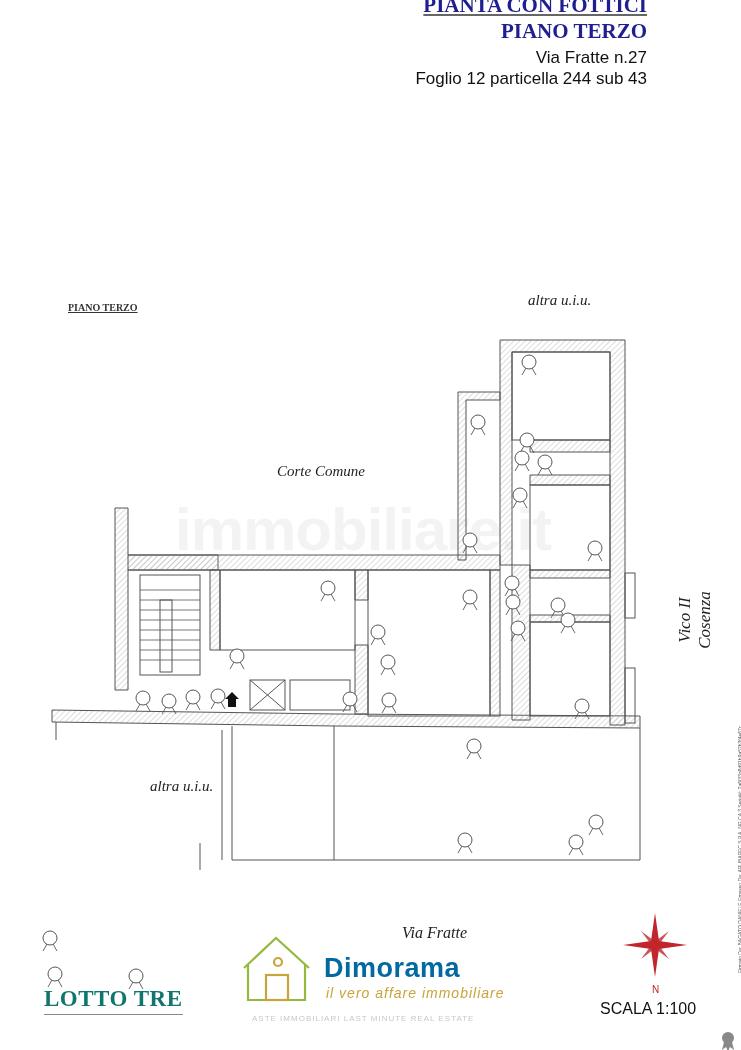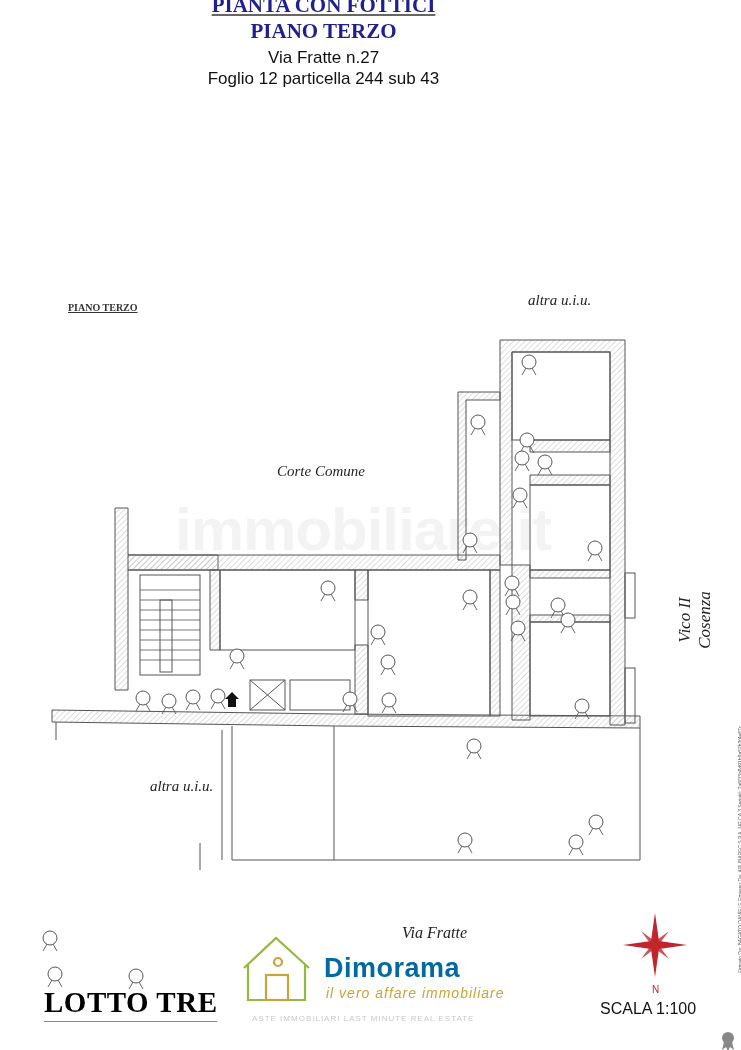--- a/index.html
+++ b/index.html
@@ -1,25 +1,25 @@
 <!DOCTYPE html>
 <html><head>
 <meta charset="utf-8">
 <style>
   html, body { margin: 0; padding: 0; background: #ffffff; }
   body { width: 741px; height: 1050px; position: relative; overflow: hidden; font-family: "Liberation Sans", sans-serif; }
-  .header { position: absolute; left: 0; top: 0; width: 647px; text-align: center; }
+  .header { position: absolute; left: 0; top: 0; width: 647px; text-align: right; }
   .title-line { font-family: "Liberation Serif", serif; font-weight: bold; color: #1f1f8f; font-size: 21px; line-height: 26px; }
   .title-line.u { text-decoration: underline; text-decoration-color: #666; }
   .t1 { margin-top: -8px; }
   .addr { font-family: "Liberation Sans", sans-serif; color: #111; font-size: 17px; line-height: 21px; }
   .abs { position: absolute; }
   .serif-italic { font-family: "Liberation Serif", serif; font-style: italic; color: #222; }
   .floor-label { left: 68px; top: 302px; font-family: "Liberation Serif", serif; font-weight: bold; font-size: 10px; color: #333; text-decoration: underline; }
-  .lotto { left: 44px; top: 986px; font-family: "Liberation Serif", serif; font-weight: bold; font-size: 29px; color: #000000; letter-spacing: 0.5px; border-bottom: 1.5px solid #888; padding-bottom: 2px; }
+  .lotto { left: 44px; top: 986px; font-family: "Liberation Serif", serif; font-weight: bold; font-size: 23px; color: #0f766e; letter-spacing: 0.5px; border-bottom: 1.5px solid #888; padding-bottom: 2px; }
   .scala { left: 600px; top: 1000px; font-size: 16px; color: #111; }
   .north { left: 652px; top: 984px; font-size: 10px; color: #c0262b; }
   .vico { left: 650px; top: 600px; width: 90px; transform: rotate(-90deg); font-size: 17px; text-align: center; }
   .sig { left: 560px; top: 790px; width: 360px; transform: rotate(-90deg); font-size: 5px; color: #555; white-space: nowrap; }
   .logo-name { left: 324px; top: 953px; font-size: 27px; font-weight: bold; color: #0369a1; letter-spacing: 0.5px; }
   .logo-tag { left: 326px; top: 985px; font-size: 14px; color: #c9a43b; font-style: italic; letter-spacing: 1px; }
   .logo-foot { left: 252px; top: 1014px; font-size: 8px; color: #c8c8c8; letter-spacing: 1px; }
   .watermark { left: 175px; top: 495px; font-size: 60px; font-weight: bold; color: rgba(200,200,200,0.22); letter-spacing: -1px; }
   svg.plan { position: absolute; left: 0; top: 0; }
 </style>

